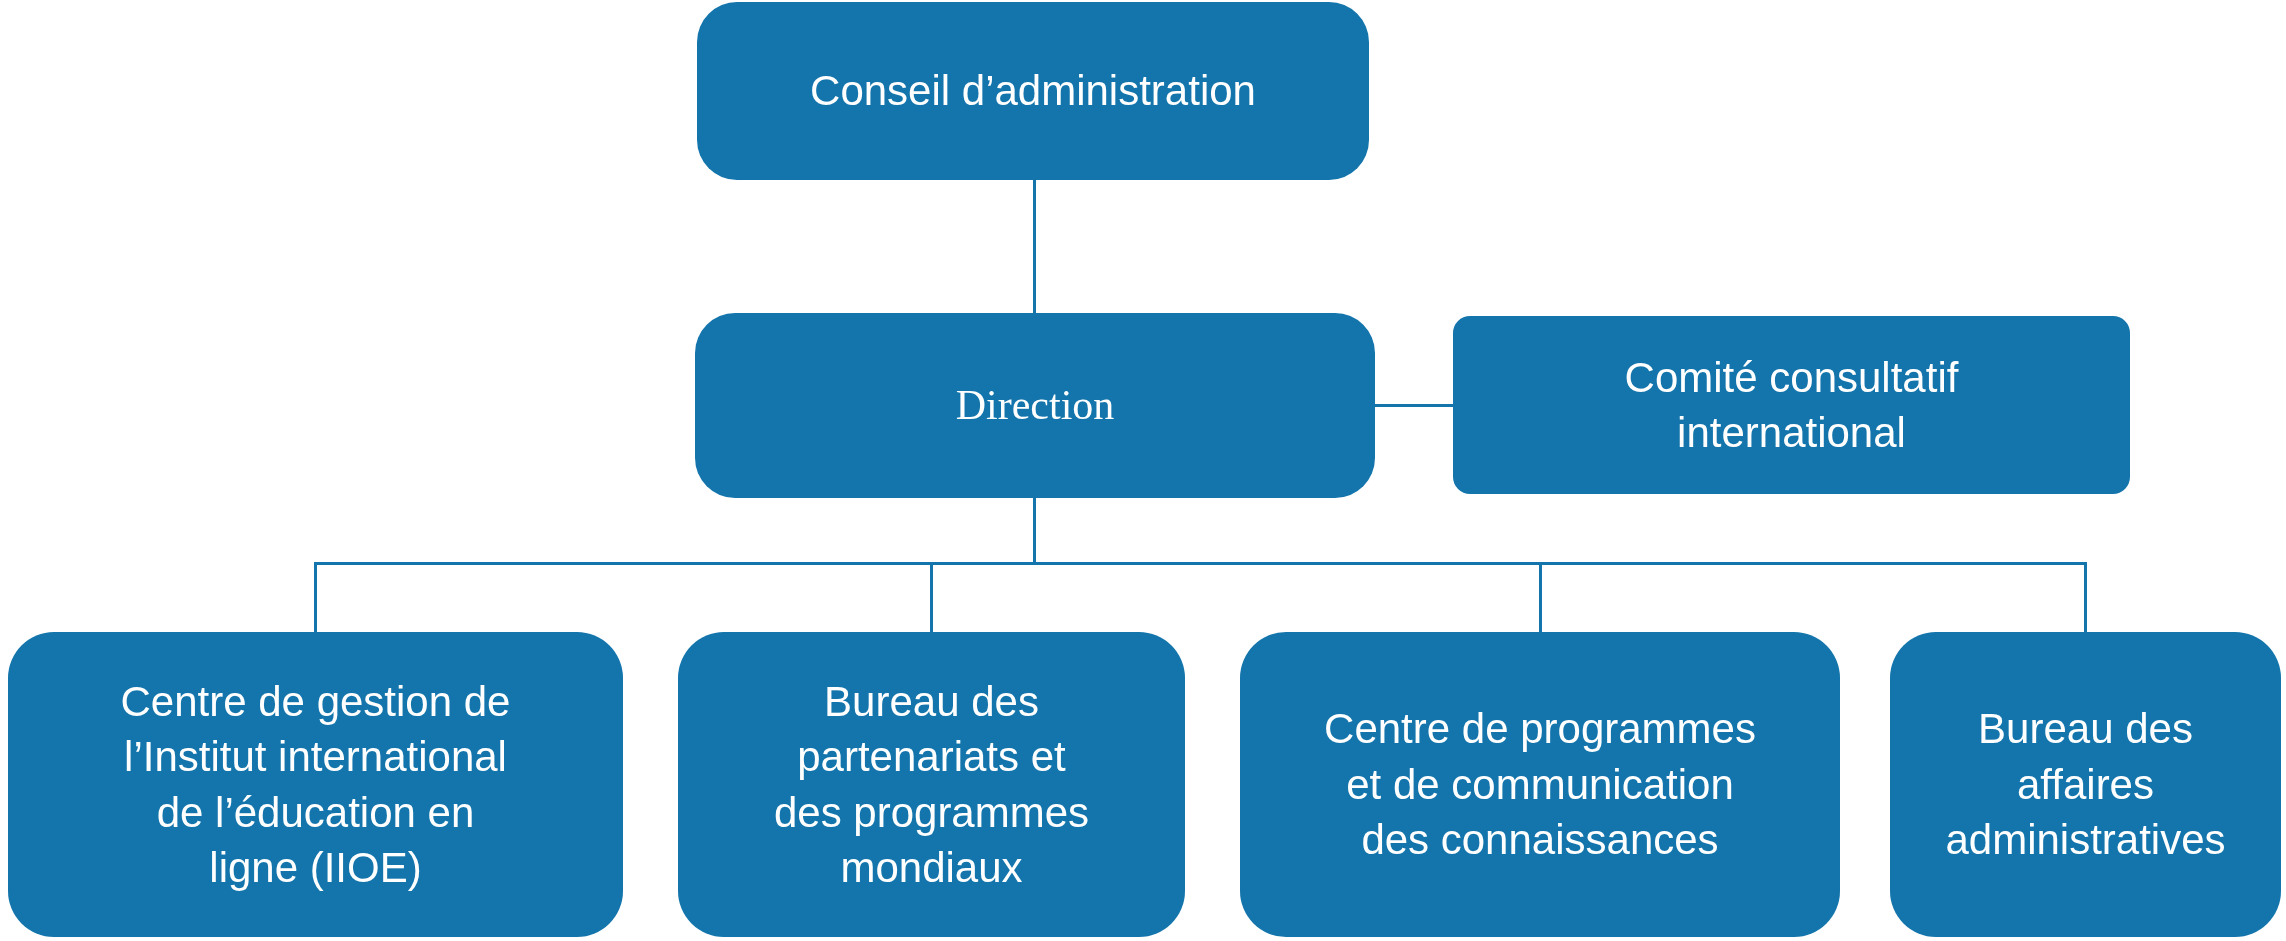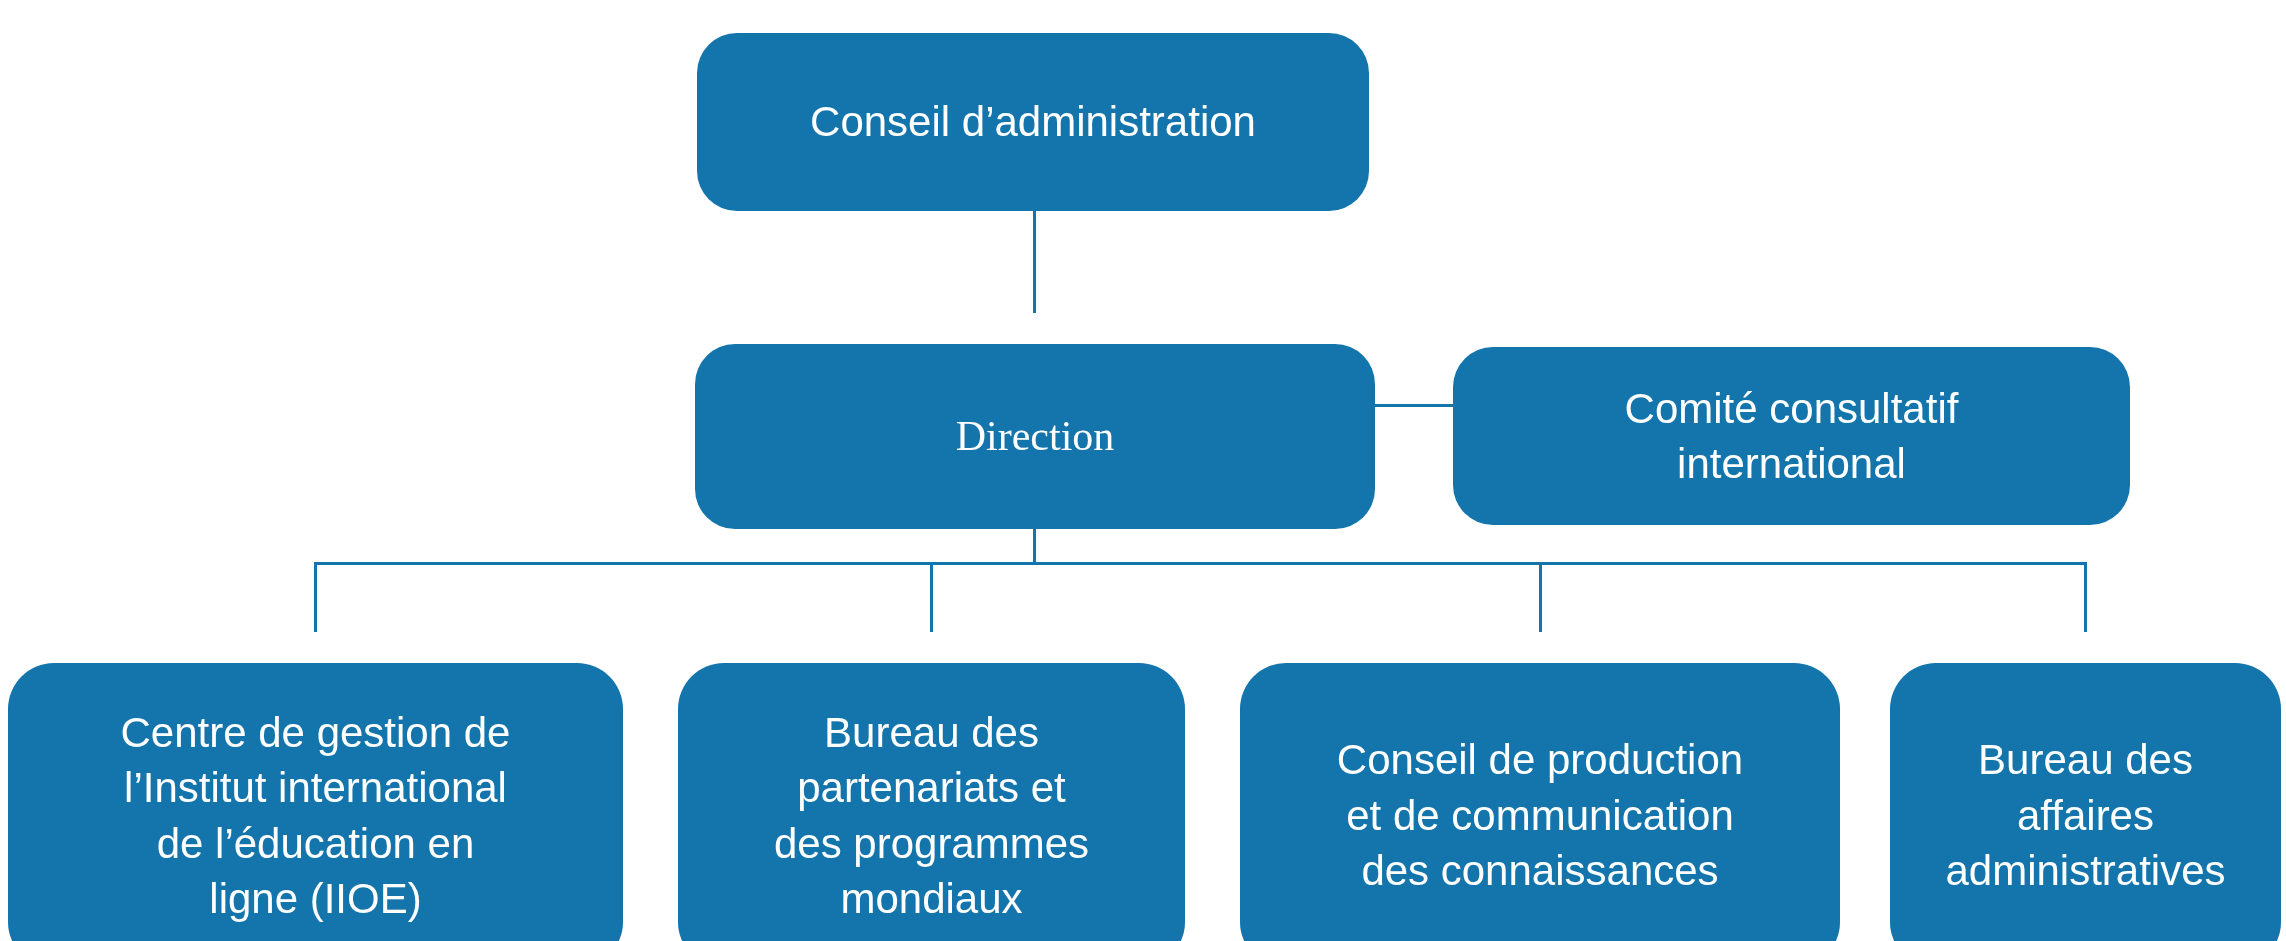--- a/index.html
+++ b/index.html
@@ -22,36 +22,35 @@
     color: var(--node-text, #ffffff);
     display: flex;
     align-items: center;
     justify-content: center;
     text-align: center;
     font-size: 42px;
     line-height: 1.32;
     white-space: pre-line;
     box-sizing: border-box;
     padding: 26px 18px;
-    margin-top: 31px;
   }
   .node.top-row { border-radius: 40px; }
   .node.bottom-row { border-radius: 46px; }
 
   .connector {
     position: absolute;
     background: var(--connector, #1375ac);
   }
   .connector.v { width: 3px; }
   .connector.h { height: 3px; }
 
   
   #node-conseil        { left: 697px;  top: 2px;   width: 672px; height: 178px; }
   #node-direction      { left: 695px;  top: 313px; width: 680px; height: 185px; font-family: Liberation Serif, serif; }
-  #node-comite         { left: 1453px; top: 316px; width: 677px; height: 178px; }
+  #node-comite         { left: 1453px; top: 316px; width: 677px; height: 178px; border-radius: 17px; }
   #node-centre-gestion { left: 8px;    top: 632px; width: 615px; height: 305px; }
   #node-partenariats   { left: 678px;  top: 632px; width: 507px; height: 305px; }
   #node-production     { left: 1240px; top: 632px; width: 600px; height: 305px; }
   #node-affaires       { left: 1890px; top: 632px; width: 391px; height: 305px; }
 
   #conn-conseil-direction  { left: 1033px; top: 180px; height: 133px; }
   #conn-direction-comite   { left: 1375px; top: 404px; width: 78px;  }
   #conn-direction-branch   { left: 1033px; top: 498px; height: 64px; }
   #conn-branch-horizontal  { left: 314px;  top: 562px; width: 1773px; }
   #conn-drop-1             { left: 314px;  top: 562px; height: 70px; }
@@ -94,21 +93,21 @@
   </div>
 
   <div class="node bottom-row" id="node-partenariats">
     <span>Bureau des
 partenariats et
 des programmes
 mondiaux</span>
   </div>
 
   <div class="node bottom-row" id="node-production">
-    <span>Conseil de production
+    <span>Centre de programmes
 et de communication
 des connaissances</span>
   </div>
 
   <div class="node bottom-row" id="node-affaires">
     <span>Bureau des
 affaires
 administratives</span>
   </div>
 

